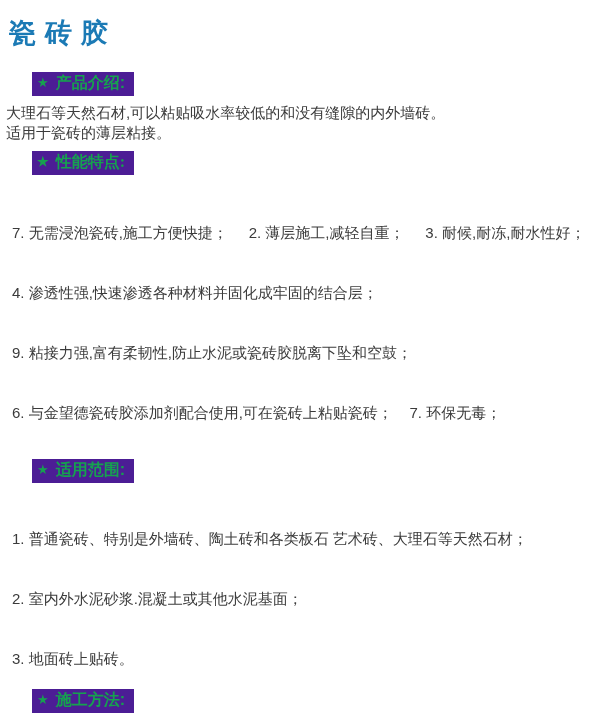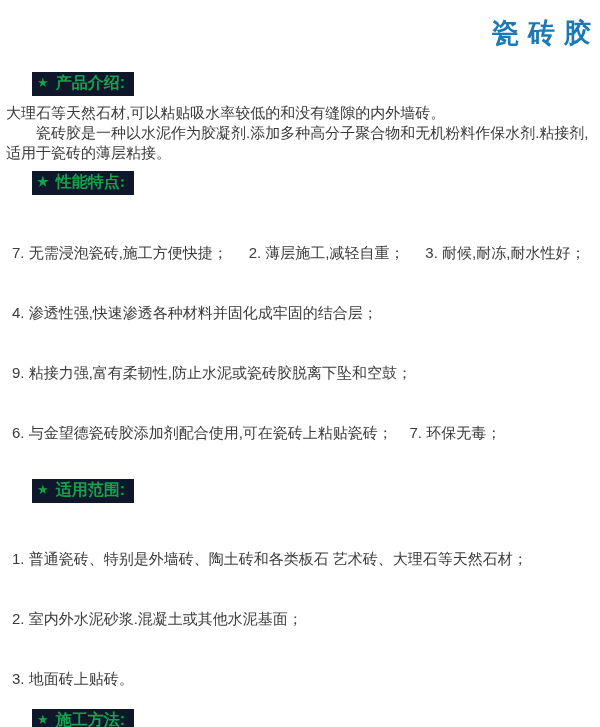--- a/index.html
+++ b/index.html
@@ -2,48 +2,47 @@
 <html><head>
 <meta charset="utf-8">
 <style>
   html,body{margin:0;padding:0;}
   body{
     width:600px;height:727px;overflow:hidden;background:#ffffff;
     font-family:"Liberation Sans","DejaVu Sans",sans-serif;
     color:#3b3b3b;font-size:15px;
   }
   .title{
-    margin-top:16px;line-height:34px;text-align:right;
+    margin-top:16px;line-height:34px;text-align:left;
     color:#1b7ab5;font-weight:bold;font-size:27px;
     letter-spacing:9px;padding-left:9px;
   }
   .sec-row{margin-left:32px;}
   .sec-head{
-    display:inline-block;background:#0f172a;color:#16a14f;
+    display:inline-block;background:#4c1d95;color:#16a14f;
     font-weight:bold;font-size:16px;line-height:22px;
     padding:0 9px 1px 5px;
   }
   .sec-head .star{font-size:13px;margin-right:7px;position:relative;top:-1px;}
   .paras{margin:7px 5px 0 6px;line-height:20px;}
   .paras .ind{text-indent:2em;}
   .numlist{margin:8px 4px 0 12px;line-height:20px;white-space:pre-wrap;}
   .mt22{margin-top:22px;} .mt6{margin-top:6px;}
   .mt4{margin-top:16px;} .mt2{margin-top:8px;font-family:Liberation Serif, serif;} .mt0{margin-top:0;}
 </style>
 </head>
 <body>
 
 <div class="title">瓷砖胶</div>
 
 <div class="sec-row mt22">
   <span class="sec-head"><span class="star">★</span><span>产品介绍:</span></span>
 </div>
 <div class="paras">
   <div>大理石等天然石材,可以粘贴吸水率较低的和没有缝隙的内外墙砖。</div>
-  <div class="ind">瓷砖胶是一种以水泥作为胶凝剂.添加多种高分子聚合物和无机粉料作保水剂.粘接剂,</div>
   <div>适用于瓷砖的薄层粘接。</div>
 </div>
 
 <div class="sec-row mt2">
   <span class="sec-head"><span class="star">★</span><span>性能特点:</span></span>
 </div>
 <div class="numlist">
   <div>7. 无需浸泡瓷砖,施工方便快捷；     2. 薄层施工,减轻自重；     3. 耐候,耐冻,耐水性好；</div>
   <div>4. 渗透性强,快速渗透各种材料并固化成牢固的结合层；</div>
   <div>9. 粘接力强,富有柔韧性,防止水泥或瓷砖胶脱离下坠和空鼓；</div>

